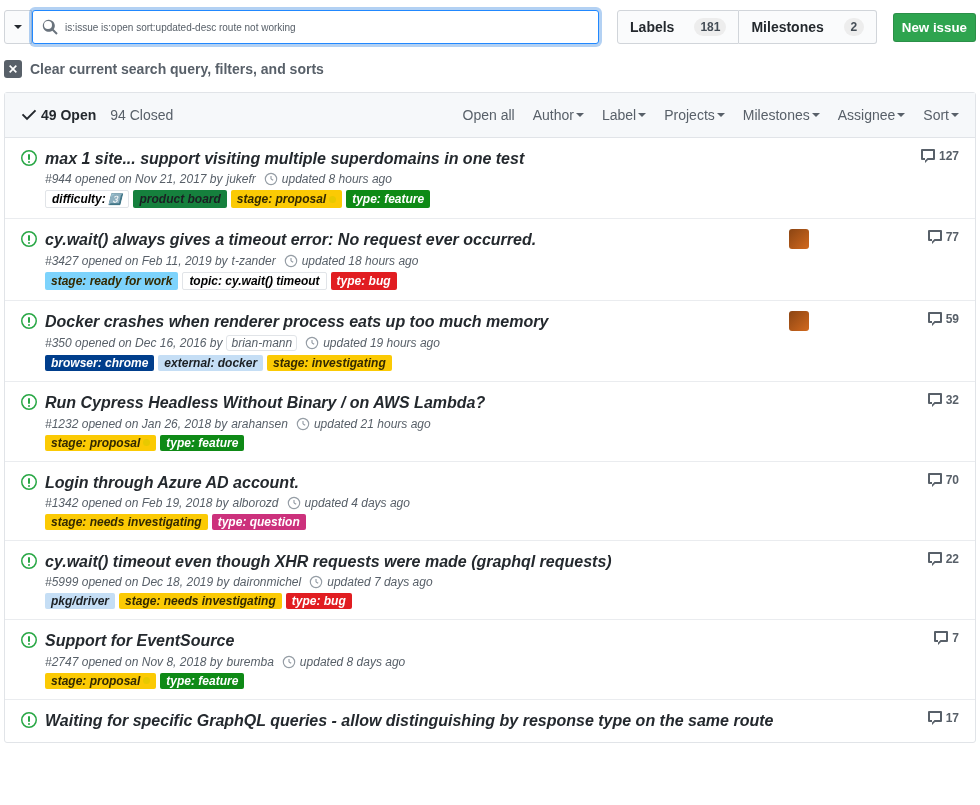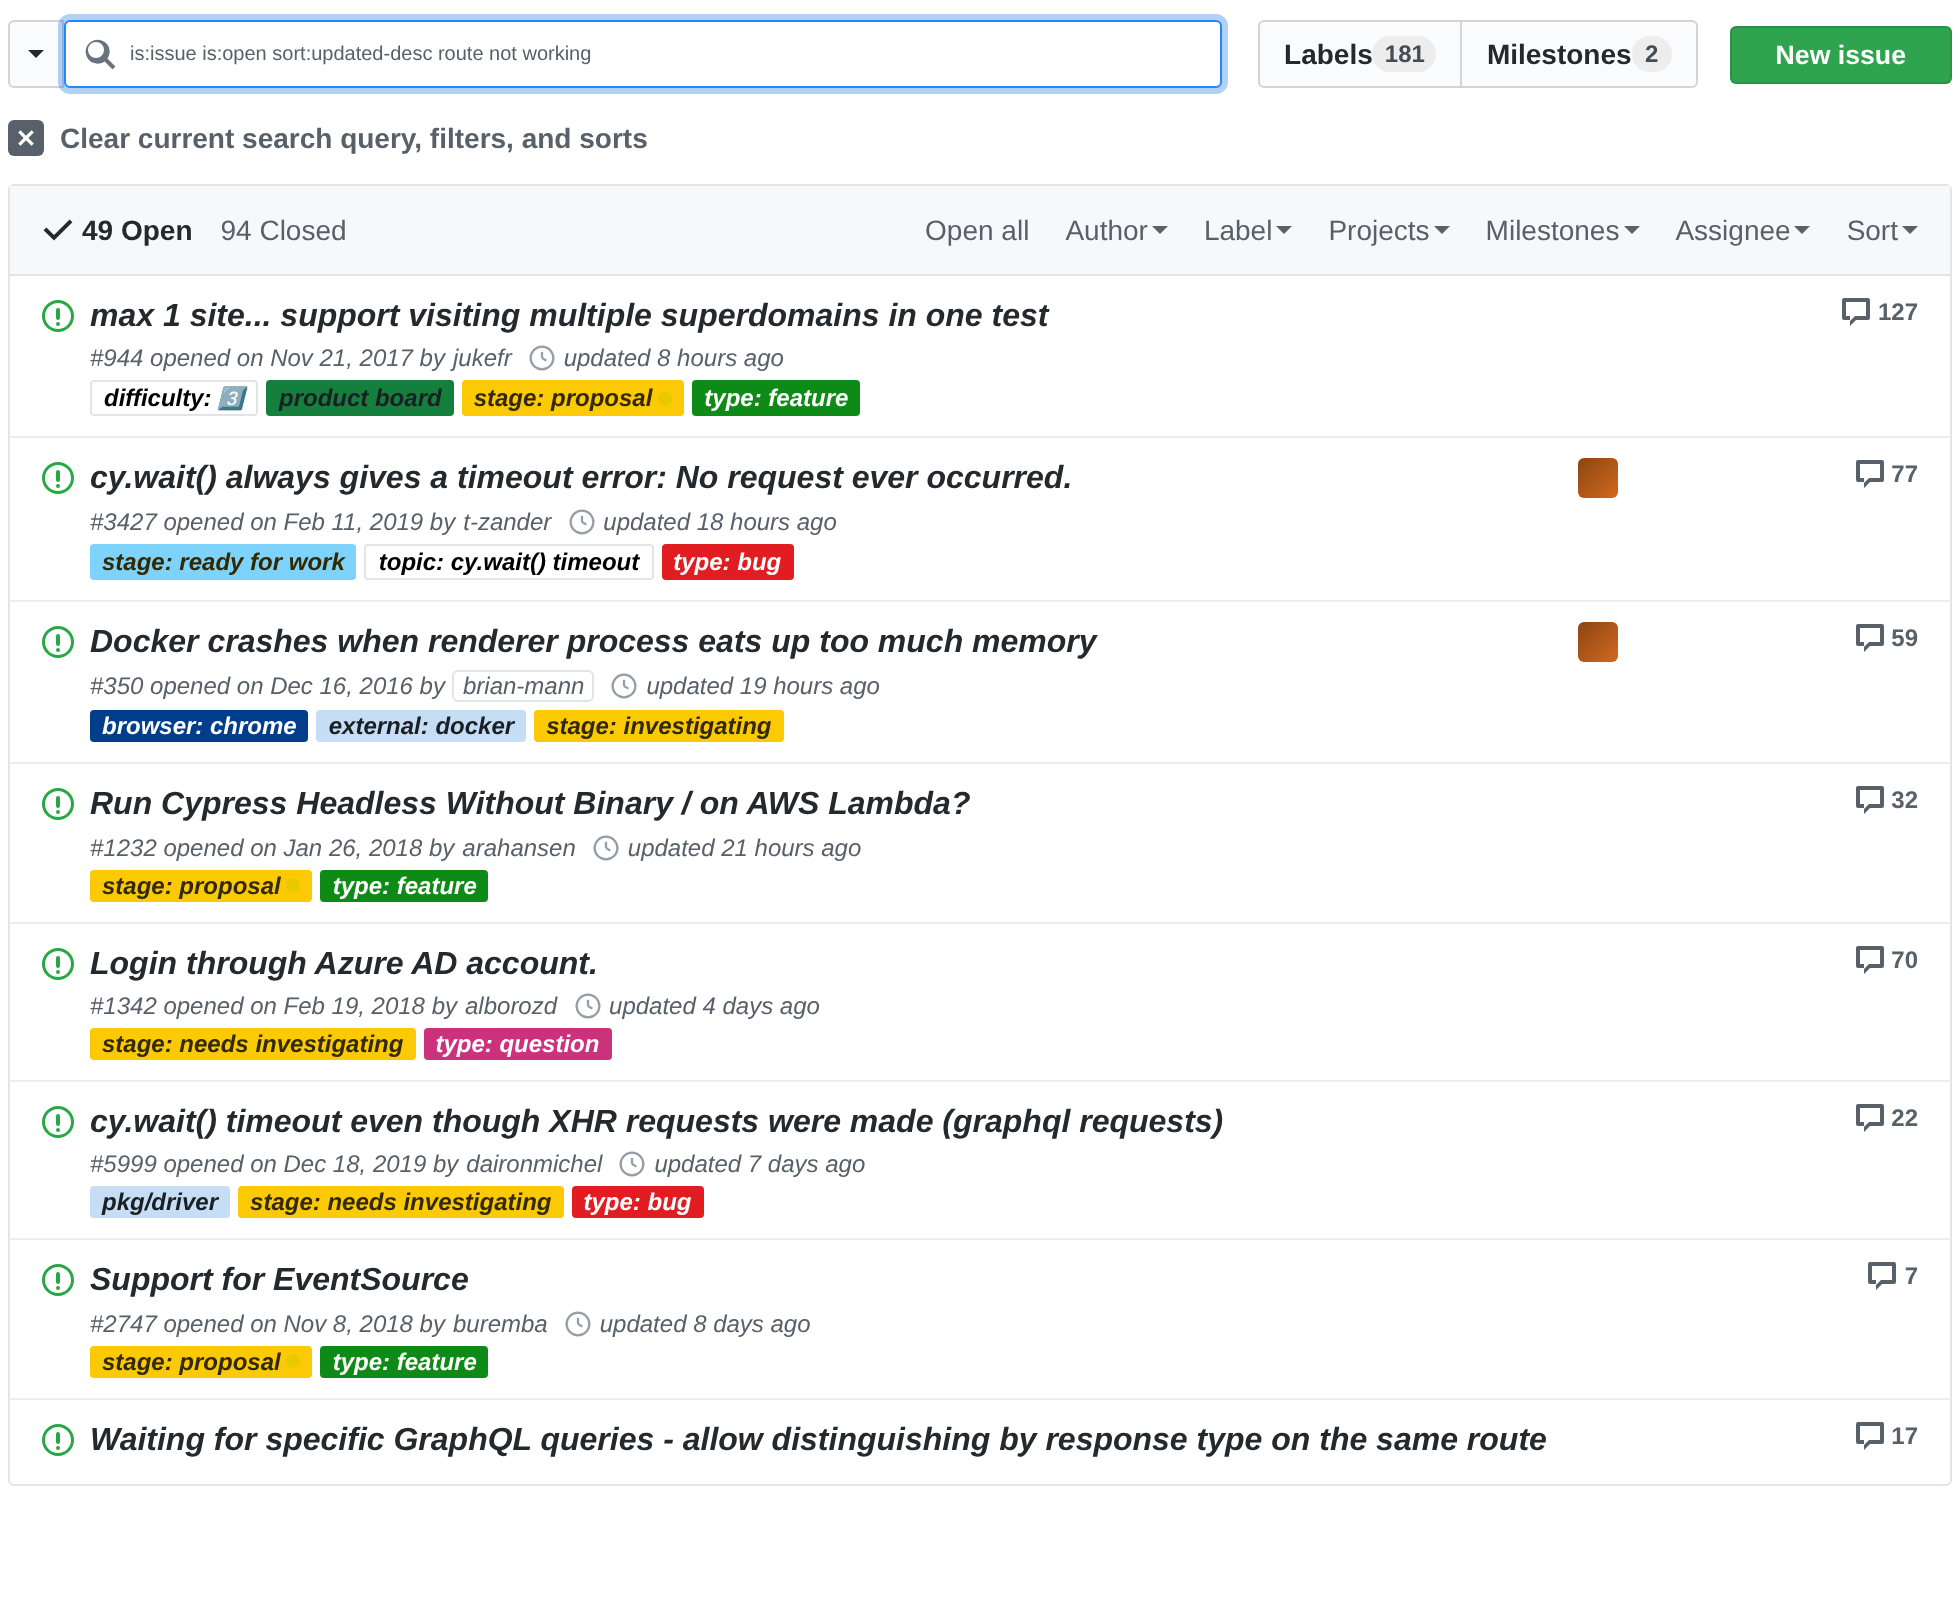--- a/index.html
+++ b/index.html
@@ -6,25 +6,25 @@
 body { font-family: -apple-system, BlinkMacSystemFont, "Segoe UI", Helvetica, Arial, sans-serif; font-size: 14px; color: #24292e; background: #fff; }
 .container { width: 980px; }
 
 
 .subnav { display: flex; align-items: center; padding: 10px 4px; gap: 8px; }
 .filter-dropdown { width: 28px; height: 34px; border: 1px solid #d1d5da; border-radius: 3px 0 0 3px; background: #fafbfc; display:flex; align-items:center; justify-content:center; cursor:pointer; margin-right:-8px;}
 .search-wrap { flex:1; position: relative; }
 .search-input { width: 100%; height: 34px; padding: 6px 8px 6px 32px; border: 1px solid #2188ff; border-radius: 3px; box-shadow: 0 0 0 3px rgba(3,102,214,0.3); font-size: 10px; color: #586069; outline:none; }
 .search-icon { position:absolute; left:10px; top:9px; width:16px; height:16px; fill:#6a737d; }
 .btn-group { display:flex; margin-left: 10px; }
-.btn { height: 34px; padding: 6px 12px; border: 1px solid #d1d5da; background:#fafbfc; color:#24292e; font-size:14px; display:flex; align-items:center; gap:0; cursor:pointer; font-weight:600;}
+.btn { height: 34px; padding: 6px 12px; border: 1px solid #d1d5da; background:#fafbfc; color:#24292e; font-size:14px; display:flex; align-items:center; gap:20px; cursor:pointer; font-weight:600;}
 .btn:first-child { border-radius: 3px 0 0 3px; }
 .btn:last-child { border-radius: 0 3px 3px 0; border-left:none;}
 .counter { background:#ededed; color:#444d56; border-radius:20px; padding:0 6px; font-size:12px; font-weight:600; min-width:20px; text-align:center; line-height:18px;}
-.btn-primary { background:#2ea44f; color:#fff; border:1px solid rgba(27,31,35,0.15); border-radius:3px; font-weight:600; padding:6px 22px; margin-left:8px; cursor:pointer;}
+.btn-primary { background:#2ea44f; color:#fff; border:1px solid rgba(27,31,35,0.15); border-radius:3px; font-weight:600; padding:6px 8px; margin-left:8px; cursor:pointer;}
 
 .clear-row { display:flex; align-items:center; gap:8px; padding: 6px 4px 14px; color:#586069; font-weight:600; cursor:pointer;}
 .clear-x { width:18px; height:18px; background:#586069; border-radius:3px; display:flex; align-items:center; justify-content:center; }
 .clear-x svg { fill:#fff; width:10px; height:10px;}
 
 
 .issues-box { border:1px solid #e1e4e8; border-radius:3px; margin:0 4px; }
 .box-header { background:#f6f8fa; border-bottom:1px solid #e1e4e8; padding:14px 16px; display:flex; align-items:center;}
 .state-tabs { display:flex; gap:14px; align-items:center; }
 .state-tabs .open { font-weight:600; color:#24292e; display:flex; align-items:center; gap:4px;}

